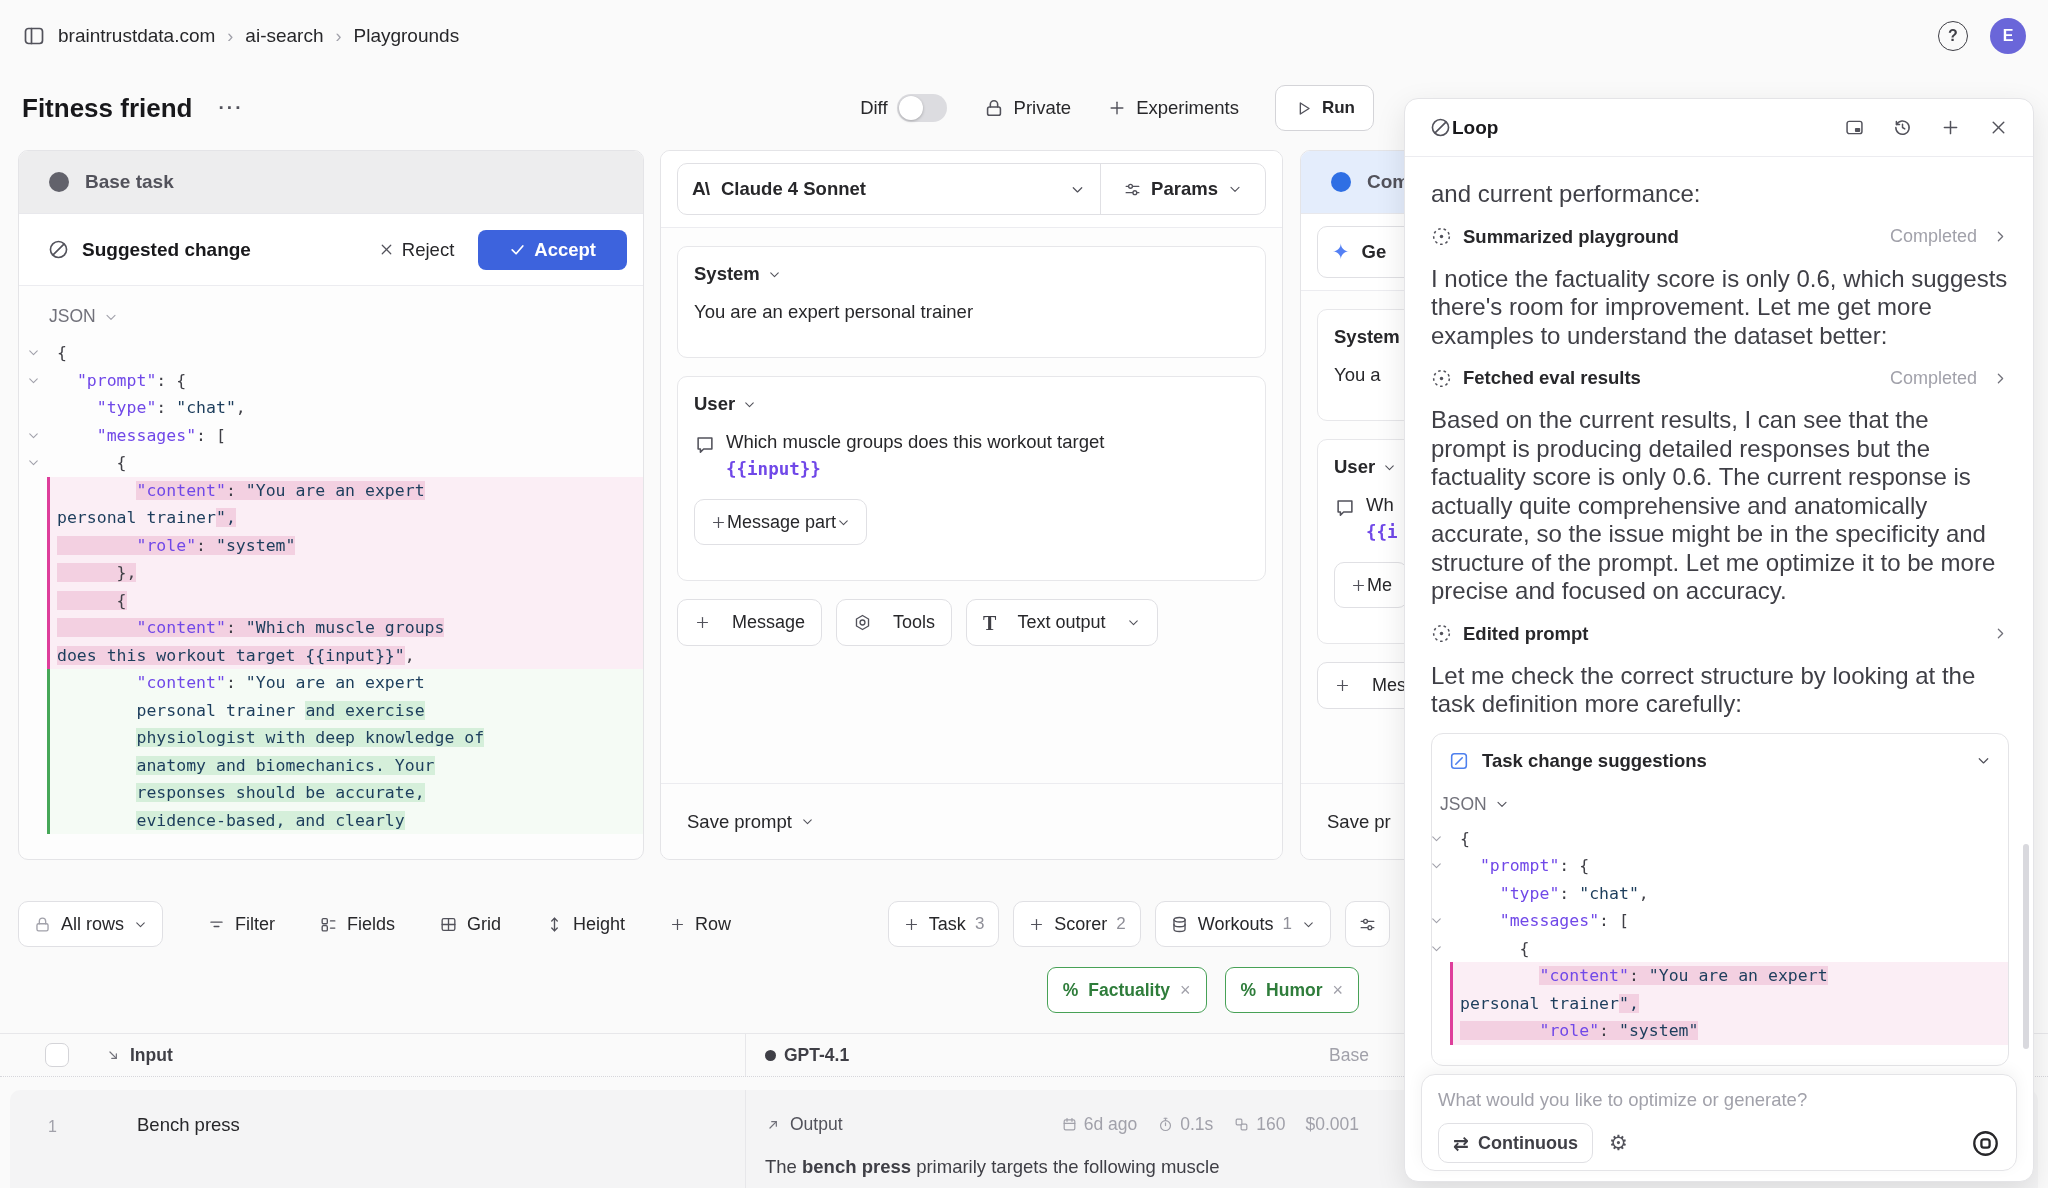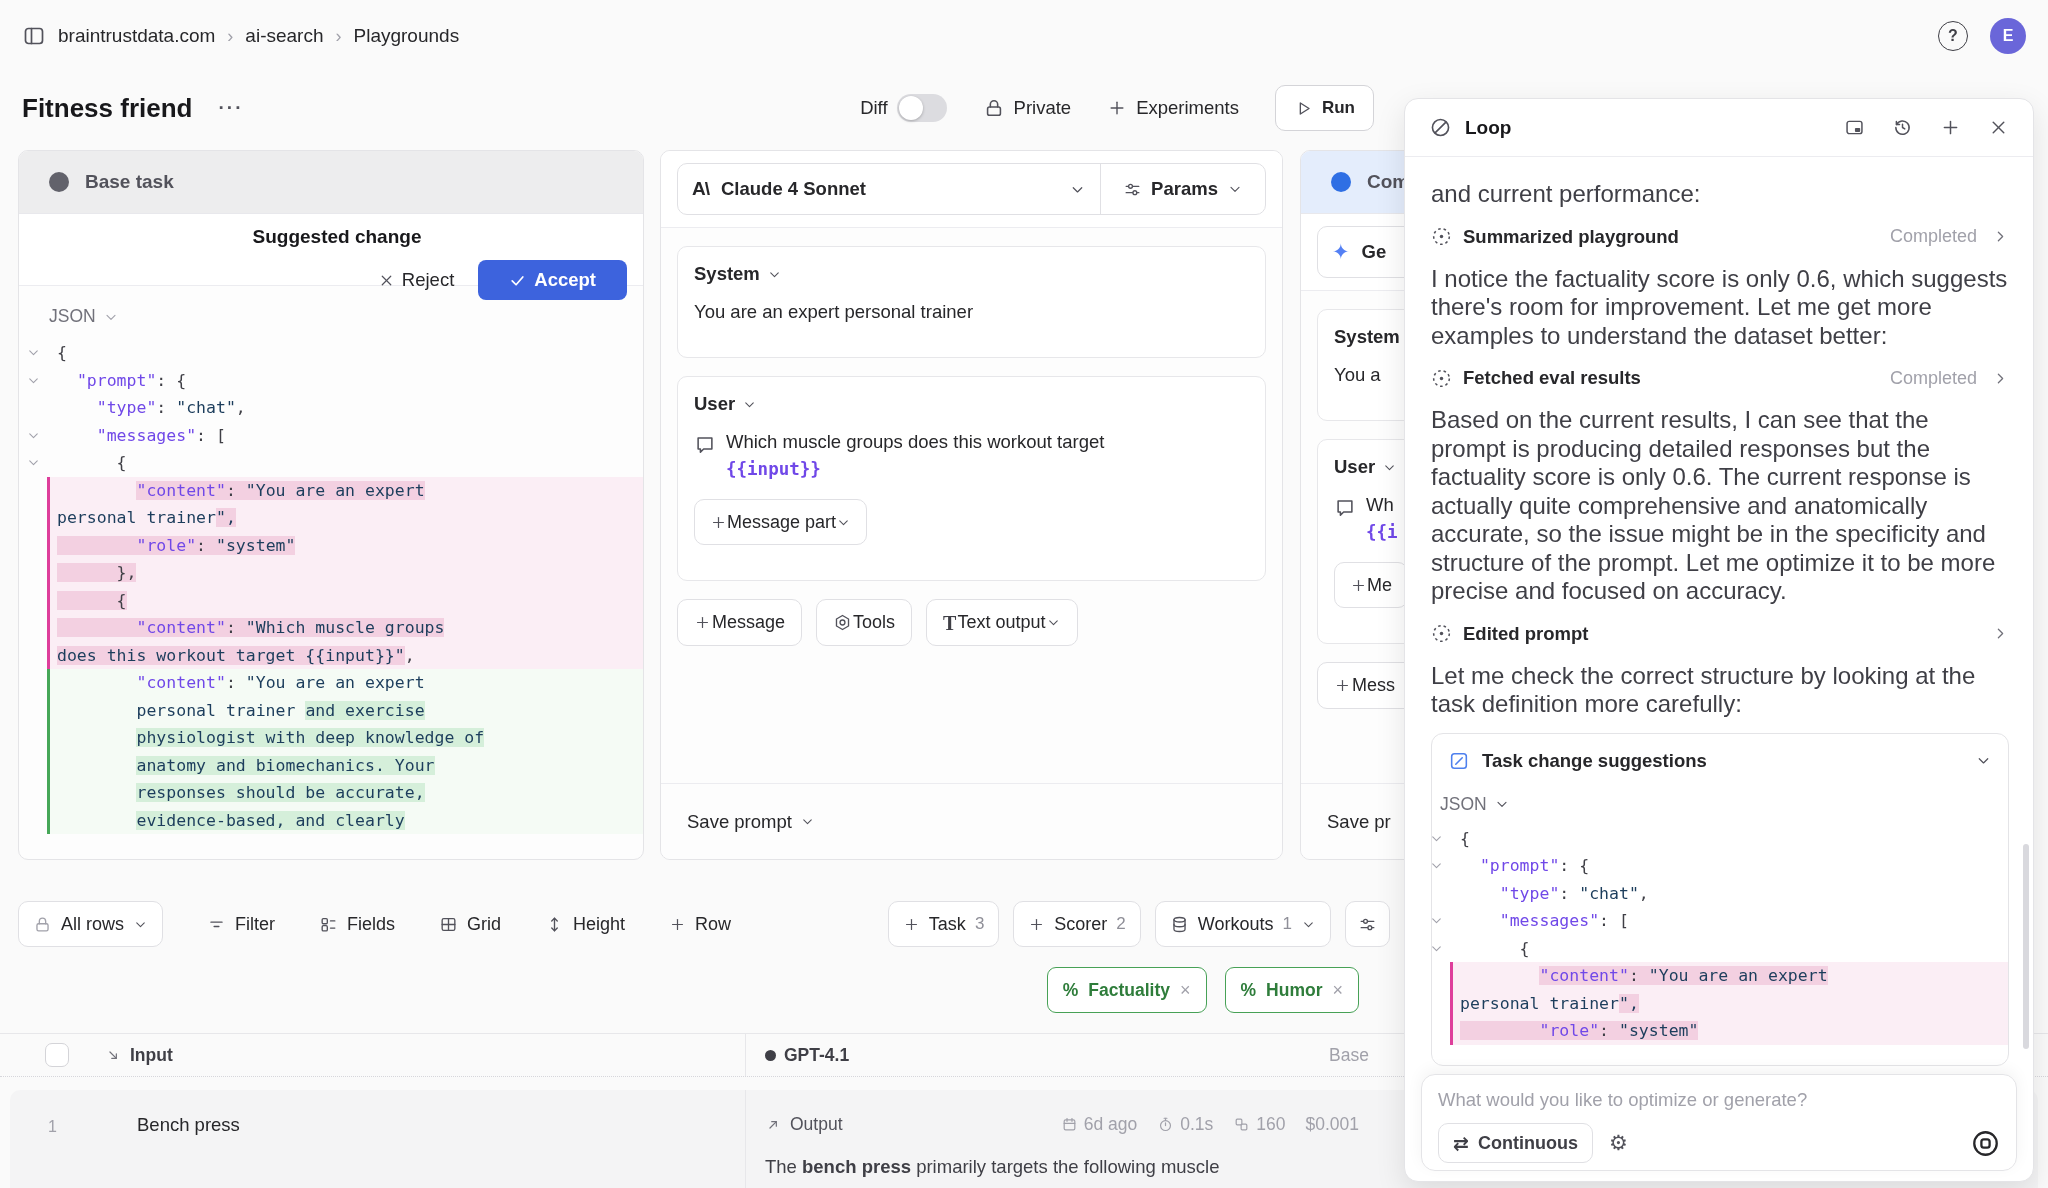--- a/index.html
+++ b/index.html
@@ -31,21 +31,21 @@
   #col-base { left:18px; width:626px; }
   #col-cmp { left:660px; width:623px; }
   #col-third { left:1300px; width:623px; }
   .col-head { height:63px; display:flex; align-items:center; gap:16px; padding:0 18px 0 30px; border-bottom:1px solid #e8e8ec; }
   .col-head.gray { background:#ededee; }
   .col-head.purple { background:#ece8fb; }
   .col-head.blue { background:#e4edfc; }
   .col-dot { width:20px; height:20px; border-radius:50%; }
   .col-label { font-size:19px; font-weight:600; color:#52525b; }
 
-  .sc-row { height:72px; background:#fff; border-bottom:1px solid #ececf0; display:flex; align-items:center; gap:12px; padding:0 16px 0 28px;flex-direction:column; }
+  .sc-row { height:72px; background:#fff; border-bottom:1px solid #ececf0; display:flex; align-items:center; gap:12px; padding:0 16px 0 28px; }
   .sc-title { font-weight:700; font-size:19px; color:#18181b; }
   .sc-right { margin-left:auto; display:flex; align-items:center; gap:24px; }
   .reject { display:flex; align-items:center; gap:7px; font-size:18.5px; color:#27272a; }
   .accept { display:flex; align-items:center; gap:8px; background:#3d63dd; color:#fff; font-size:18.5px; font-weight:600; height:40px; padding:0 31px; border-radius:8px; }
 
   .json-row { display:flex; align-items:center; gap:7px; padding:20px 0 6px 30px; font-size:17.5px; color:#71717a; }
 
   
   .code { font-family:"DejaVu Sans Mono",monospace; font-size:16.5px; margin-top:6px; }
   .cl { display:flex; line-height:27.5px; }
@@ -70,28 +70,28 @@
   .model-name { font-size:18.5px; font-weight:600; color:#27272a; }
   .model-left .chev { margin-left:auto; }
   .params-seg { flex:0 0 165px; border-left:1px solid #e0e0e4; height:100%; display:flex; align-items:center; gap:9px; justify-content:center; font-size:18.5px; font-weight:600; color:#27272a; }
   .inner-card { margin:18px 16px 0 16px; border:1px solid #e7e7ea; border-radius:10px; background:#fff; padding:16px 16px 18px 16px; }
   .role-row { display:flex; align-items:center; gap:7px; font-size:18.5px; font-weight:600; color:#27272a; }
   .sys-text { margin-top:16px; font-size:18.5px; color:#27272a; }
   .user-msg { margin-top:16px; display:flex; gap:10px; font-size:18.5px; color:#27272a; }
   .uvar { display:block; font-family:"DejaVu Sans Mono",monospace; font-weight:700; color:#7048e8; font-size:17.5px; margin-top:6px; }
   .mp-btn { margin-top:20px; display:inline-flex; align-items:center; border:1px solid #e0e0e4; border-radius:10px; height:46px; padding:0 15px; font-size:18px; color:#27272a; background:#fff; }
   .btn-row { display:flex; gap:14px; margin:18px 16px 0 16px; }
-  .pill-btn { display:inline-flex; align-items:center; gap:1px; border:1px solid #e0e0e4; border-radius:10px; height:47px; padding:0 16px; font-size:18px; color:#27272a; background:#fff; }
+  .pill-btn { display:inline-flex; align-items:center; gap:21px; border:1px solid #e0e0e4; border-radius:10px; height:47px; padding:0 16px; font-size:18px; color:#27272a; background:#fff; }
   .save-row { position:absolute; left:0; right:0; bottom:0; height:76px; border-top:1px solid #ececf0; display:flex; align-items:center; gap:8px; padding:0 26px; font-size:18.5px; color:#27272a; background:#fdfdfd; }
   .serifT { font-family:"Liberation Serif",serif; font-weight:700; font-size:20px; color:#3f3f46; line-height:1; }
   .uni { font-family:"DejaVu Sans","Liberation Sans",sans-serif; }
 
   
   #loop { position:absolute; left:1404px; top:98px; width:630px; height:1084px; background:#fff; border:1px solid #e4e4e7; border-radius:14px; box-shadow:0 10px 30px rgba(0,0,0,.10); z-index:10; overflow:hidden; }
-  .lp-head { height:58px; display:flex; align-items:center; gap:13px; padding:0 24px; border-bottom:1px solid #ececf0; }
+  .lp-head { height:58px; display:flex; align-items:center; padding:0 24px; border-bottom:1px solid #ececf0; }
   .lp-title { font-size:19px; font-weight:700; color:#18181b; }
   .lp-head-icons { margin-left:auto; display:flex; align-items:center; gap:27px; }
   .lp-body { padding:14px 24px 0 26px; }
   .lp-text { font-size:24px; line-height:28.5px; color:#3f3f46; margin:9px 0 9px 0; }
   .lp-step { display:flex; align-items:center; gap:11px; margin:17px 0; }
   .lp-step .lbl { font-size:18.5px; font-weight:600; color:#27272a; }
   .lp-step .st { margin-left:auto; font-size:18px; color:#a1a1aa; }
   .lp-step .chevr { margin-left:4px; }
   .task-card { margin-top:14px; border:1px solid #e4e4e7; border-radius:12px; background:#fff; overflow:hidden; padding-bottom:20px; }
   .tc-head { display:flex; align-items:center; gap:12px; padding:16px 16px 4px 16px; }

